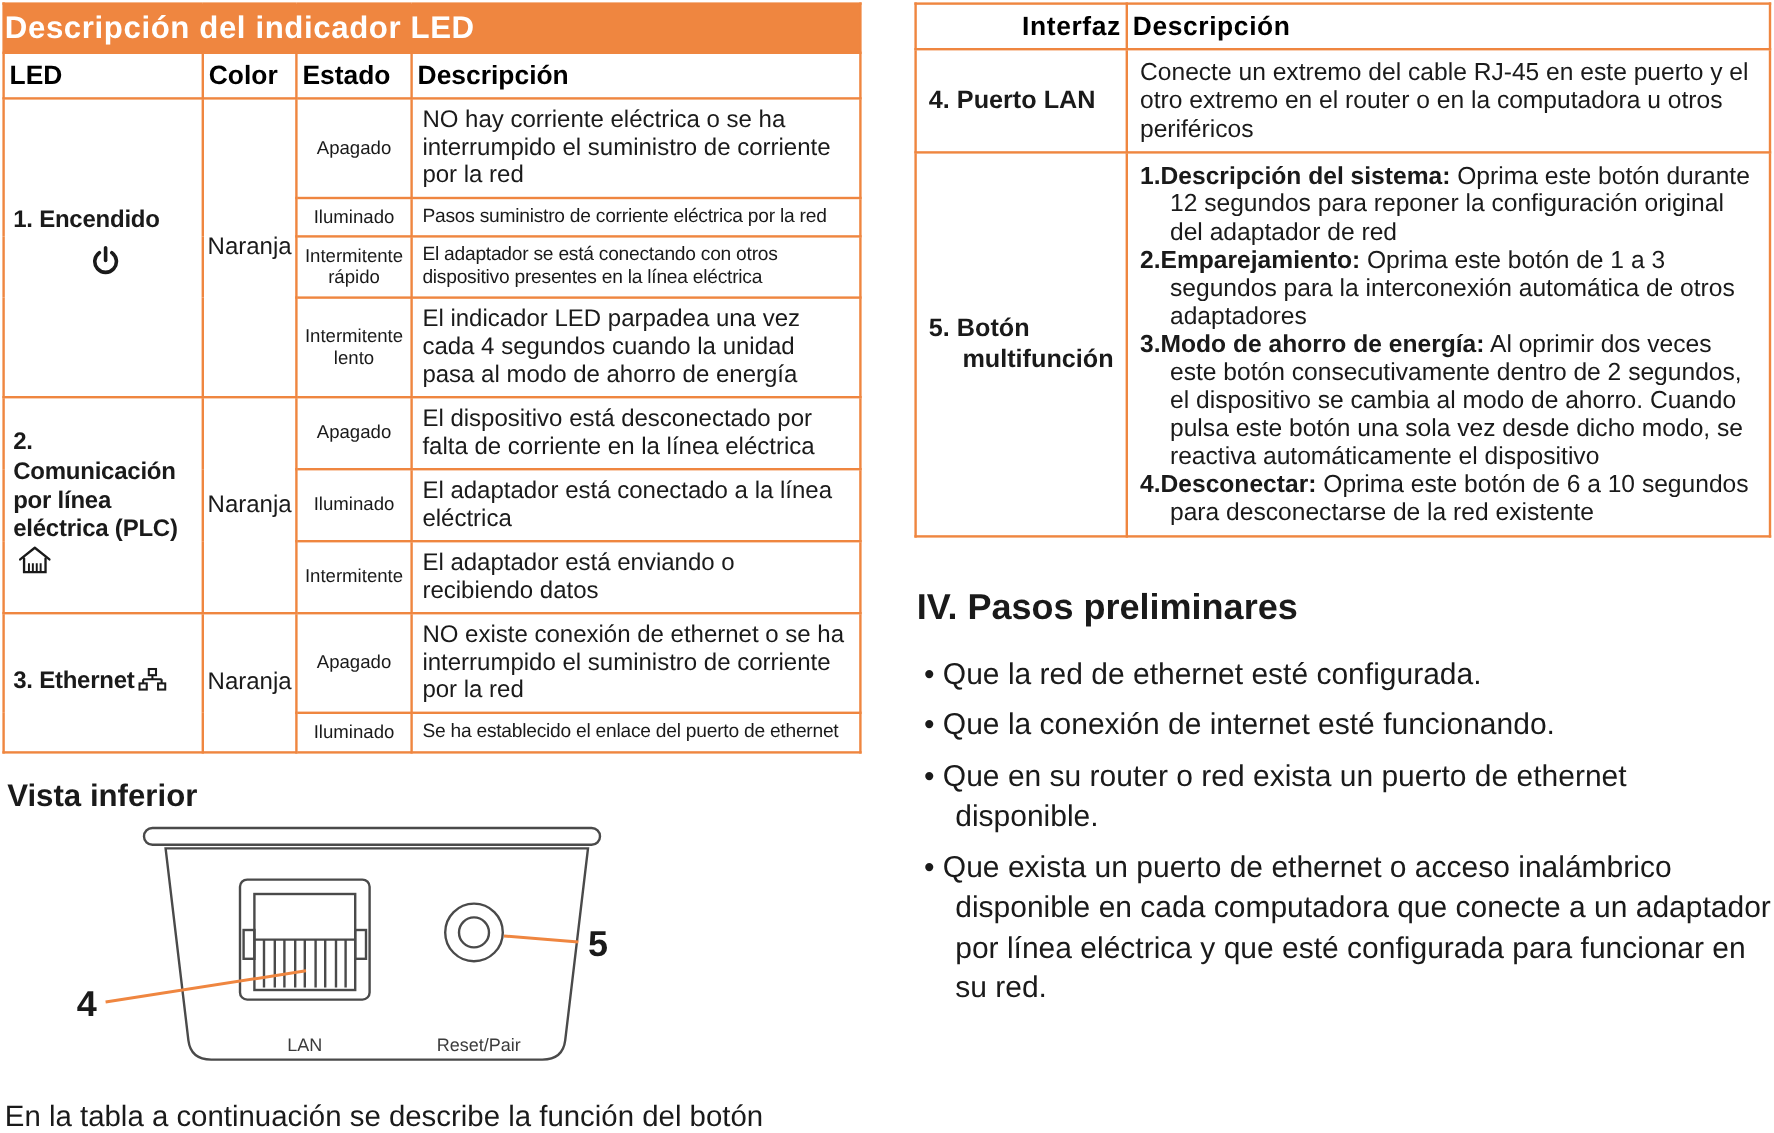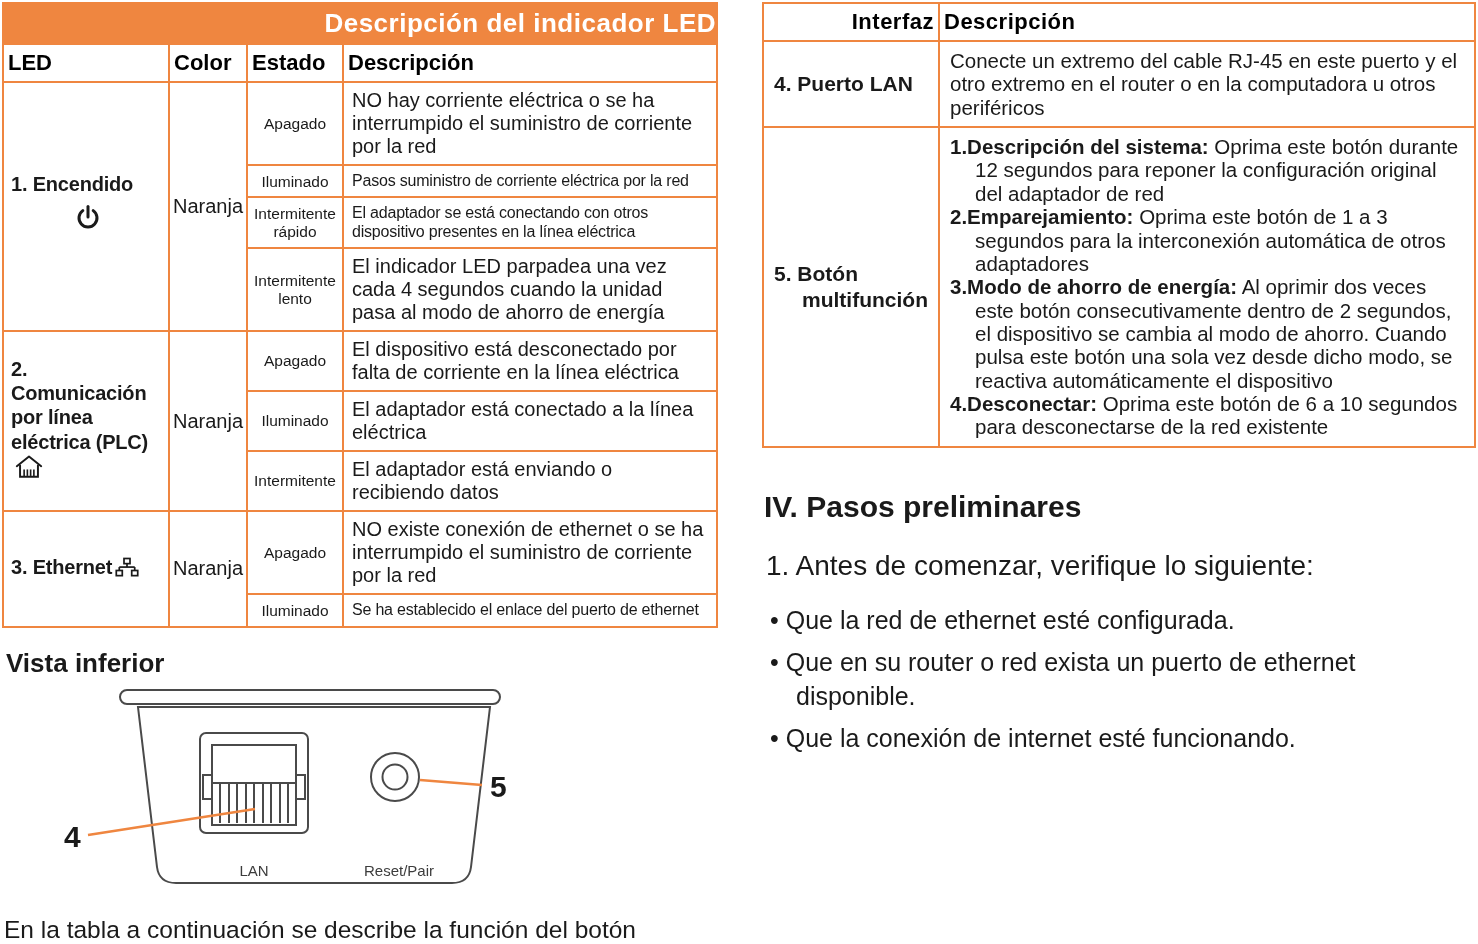--- a/index.html
+++ b/index.html
@@ -9,21 +9,21 @@
     background: #ffffff; color: #1a1a1a;
     font-family: "Liberation Sans", sans-serif;
   }
   .col-left  { position: absolute; left: 2px;  top: 2px; width: 716px; }
   .col-right { position: absolute; left: 762px; top: 2px; width: 714px; }
 
   table.man { border-collapse: collapse; table-layout: fixed; width: 100%; }
   .man th, .man td { border: 2px solid #ef8640; }
   .man .title {
     background: #ef8640; color: #ffffff; font-size: 26px; font-weight: bold;
-    text-align: right; padding: 4px 0; letter-spacing: 0.5px;
+    text-align: left; padding: 4px 0; letter-spacing: 0.5px;
   }
   .man th.colhead { background: #ffffff; color: #000; font-size: 22px; padding: 5px 4px; text-align: left; }
   .man th.colhead.left { text-align: right; padding-left: 28px; }
 
   .led-cell { font-weight: bold; font-size: 20px; line-height: 1.22; padding: 8px 3px 8px 7px; vertical-align: middle; letter-spacing: -0.2px; }
   .icon-wrap { text-align: center; margin-top: 8px; }
   .inline-icon { display: inline-block; vertical-align: -4px; margin-left: 3px; }
   .color-cell { font-size: 20px; text-align: center; vertical-align: middle; }
   .estado-cell { font-size: 15.5px; text-align: center; vertical-align: middle; line-height: 1.12; padding: 4px 2px; }
   .desc-cell { font-size: 20px; line-height: 1.15; padding: 6px 8px; vertical-align: middle; }
@@ -221,22 +221,22 @@
           <div class="mf-item"><span class="b">1.</span><span class="b">Descripción del sistema:</span> <span>Oprima este botón durante 12 segundos para reponer la configuración original del adaptador de red</span></div>
           <div class="mf-item"><span class="b">2.</span><span class="b">Emparejamiento:</span> <span>Oprima este botón de 1 a 3 segundos para la interconexión automática de otros adaptadores</span></div>
           <div class="mf-item"><span class="b">3.</span><span class="b">Modo de ahorro de energía:</span> <span>Al oprimir dos veces este botón consecutivamente dentro de 2 segundos, el dispositivo se cambia al modo de ahorro. Cuando pulsa este botón una sola vez desde dicho modo, se reactiva automáticamente el dispositivo</span></div>
           <div class="mf-item"><span class="b">4.</span><span class="b">Desconectar:</span> <span>Oprima este botón de 6 a 10 segundos para desconectarse de la red existente</span></div>
         </td>
       </tr>
     </tbody>
       </table>
 
     <div class="h-section">IV. Pasos preliminares</div>
-    <div class="step-line">1. Antes de comenzar, verifique lo siguiente:</div>
 
     <div class="bullets">
       <div class="bullet">Que la red de ethernet esté configurada.</div>
+      <div class="bullet">Que la conexión de internet esté funcionando.</div>
       <div class="bullet">Que en su router o red exista un puerto de ethernet disponible.</div>
-      <div class="bullet">Que la conexión de internet esté funcionando.</div>
+      <div class="bullet">Que exista un puerto de ethernet o acceso inalámbrico disponible en cada computadora que conecte a un adaptador por línea eléctrica y que esté configurada para funcionar en su red.</div>
     </div>
   </div>
 
 </div>
 
 </body></html>

